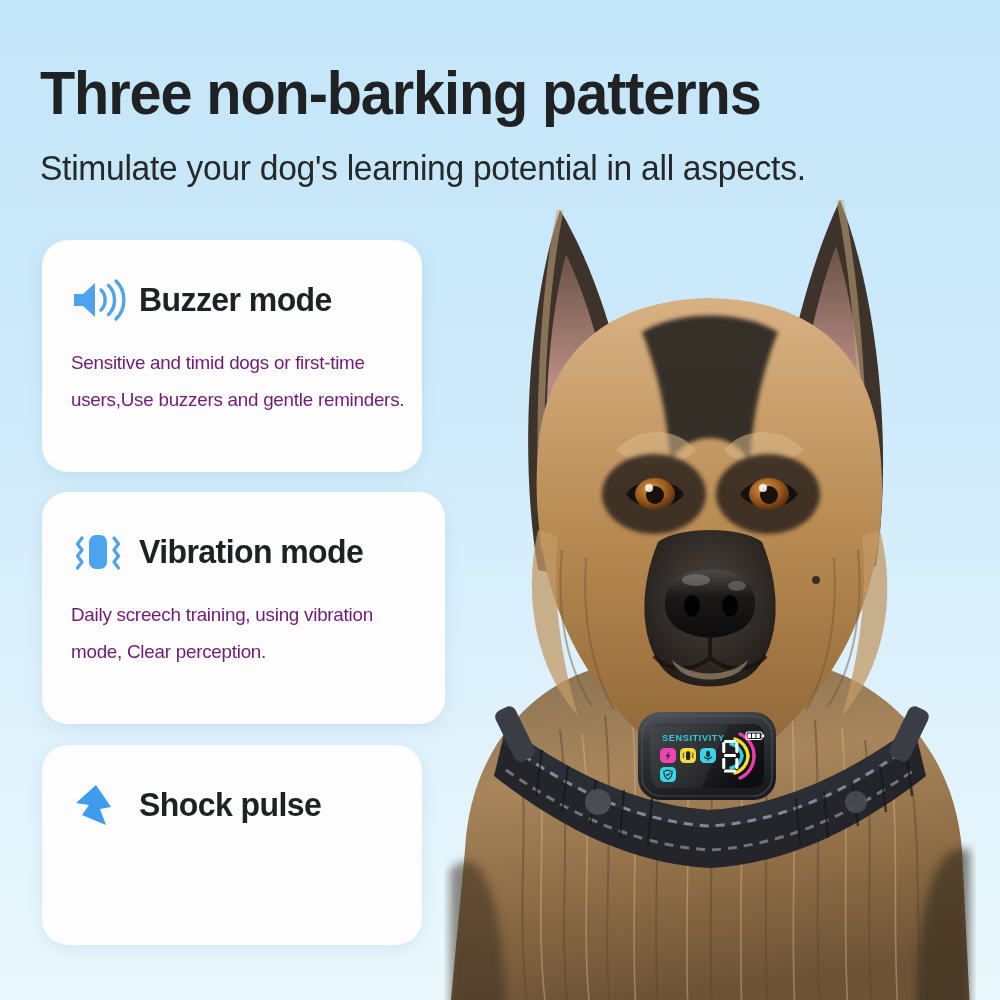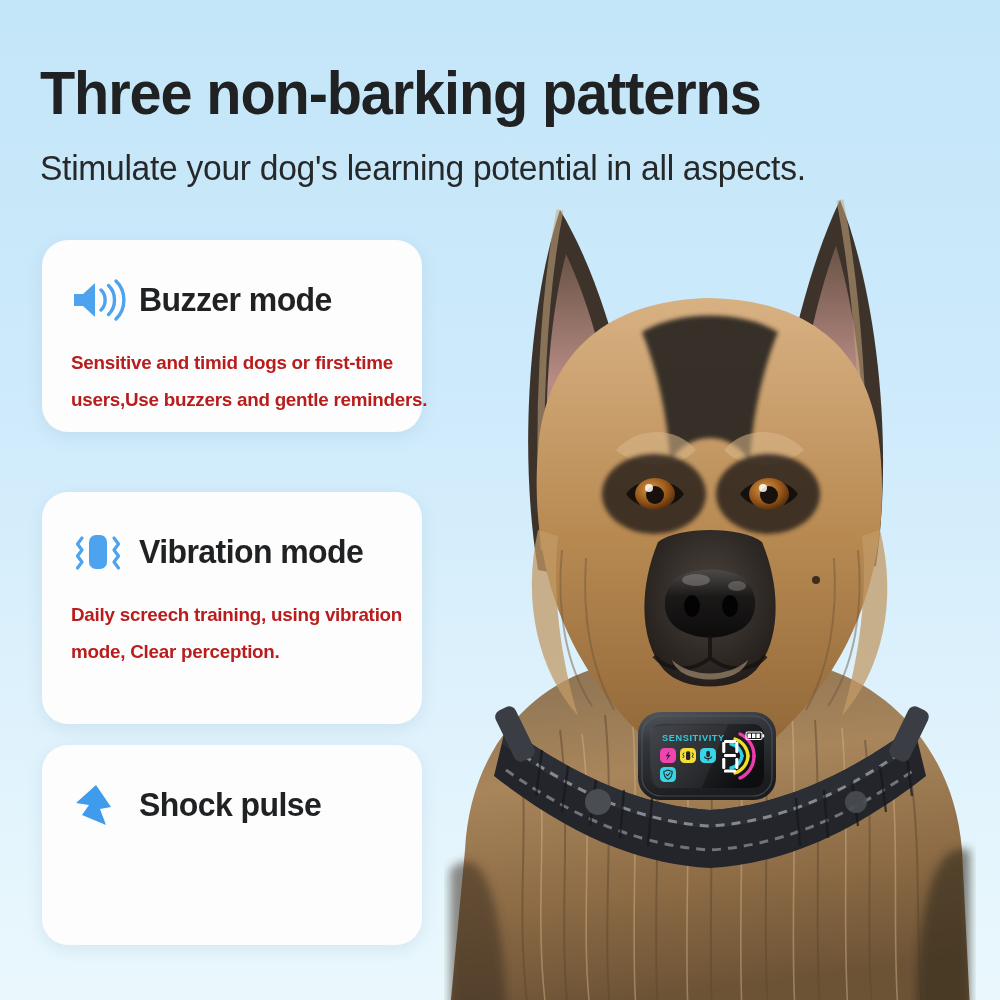--- a/index.html
+++ b/index.html
@@ -29,37 +29,37 @@
     transform:scaleX(.96);transform-origin:left center;
     white-space:nowrap;
   }
 
   
   .card{
     position:absolute;left:42px;width:380px;
     background:#fdfdfd;border-radius:26px;
     box-shadow:0 5px 16px rgba(120,160,190,.18);
   }
-  #card1{top:240px;height:192px;}
-  #card2{top:492px;height:232px;}
+  #card1{top:240px;height:232px;}
+  #card2{top:492px;height:232px;padding-left:23px;}
   #card3{top:745px;height:200px;}
 
   .card-head{
     position:absolute;left:28px;top:32px;right:14px;height:56px;
     display:flex;align-items:center;gap:13px;
   }
   .card-icon{width:56px;height:46px;flex:0 0 auto;display:block;}
   .card-title{
     font-size:33px;font-weight:800;color:#1f2123;letter-spacing:-.6px;
     white-space:nowrap;transform:scaleX(.97);transform-origin:left center;
     font-family:"Liberation Sans","DejaVu Sans",sans-serif;
   }
   .card-body{
     position:absolute;left:29px;right:18px;top:104px;
-    font-size:19px;line-height:1.95;color:#b91c1c;font-weight:700;
+    font-size:19px;line-height:1.95;color:#701a75;font-weight:400;
     letter-spacing:-.25px;
   }
   .card-body span{display:block;white-space:nowrap;transform:scaleX(.99);transform-origin:left center;}
 
   
   #dog{position:absolute;left:410px;top:150px;width:600px;height:860px;}
 
   
   #device{position:absolute;left:636px;top:708px;width:142px;height:96px;}
 

